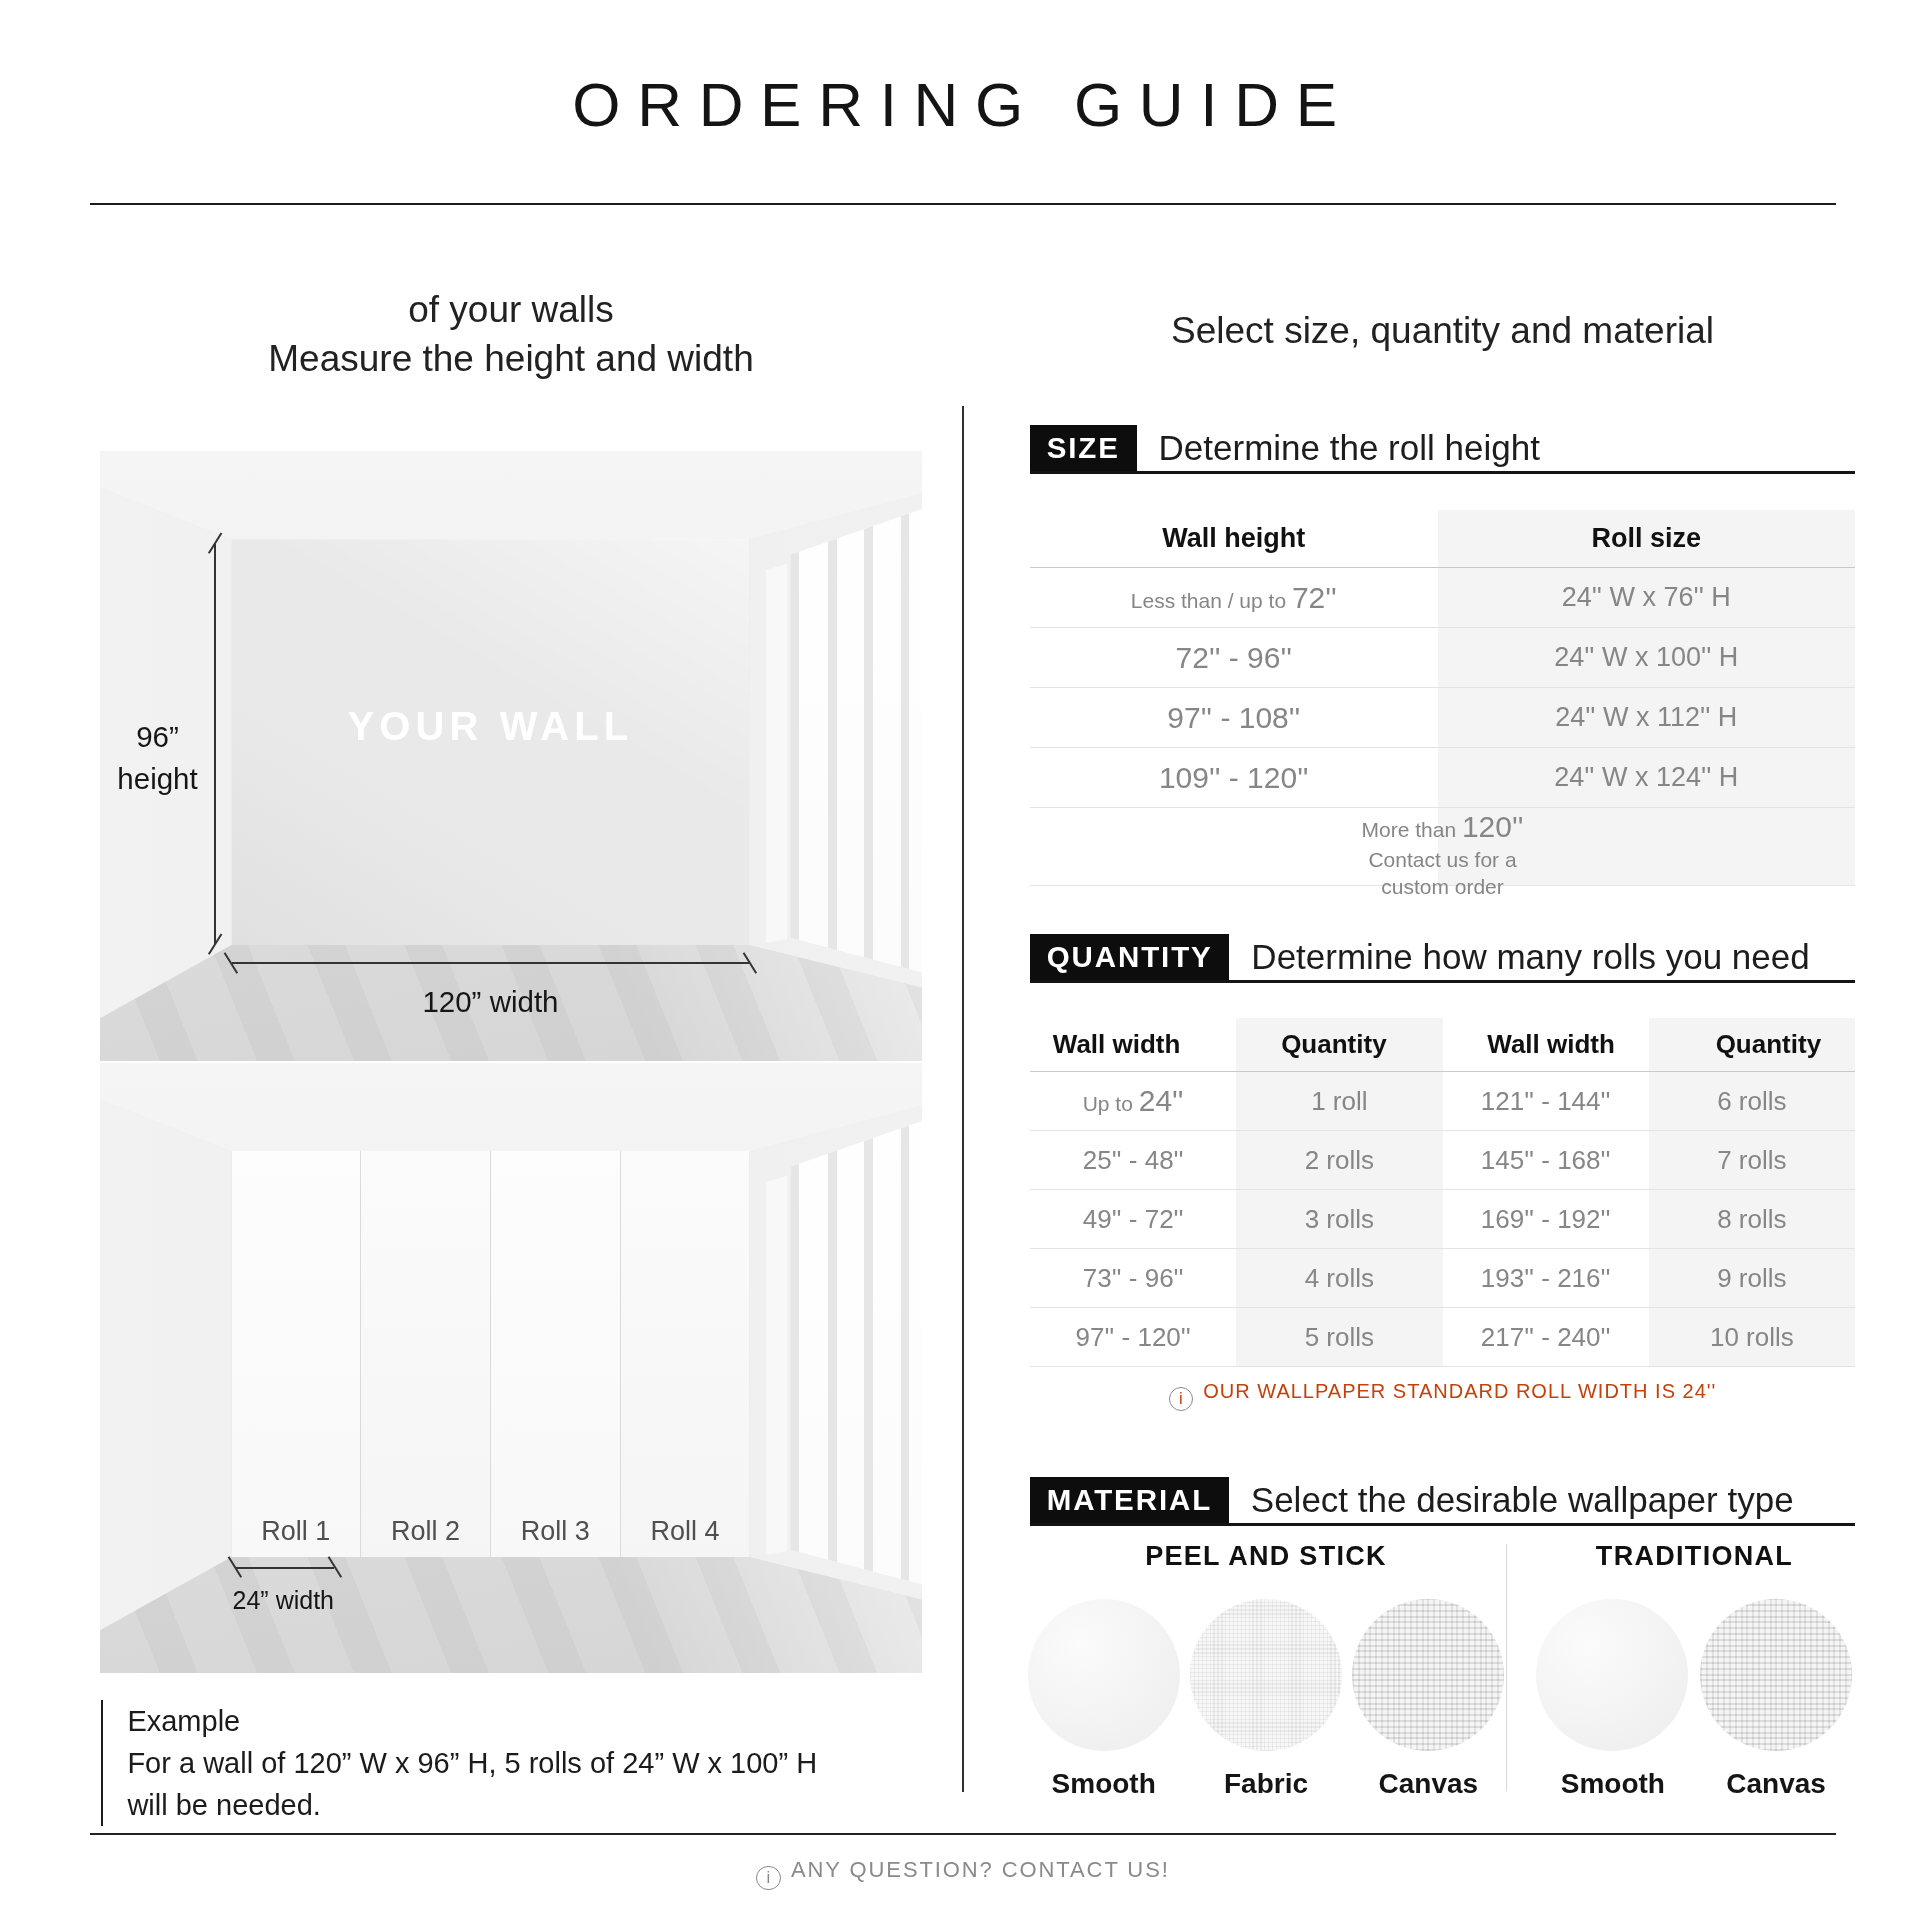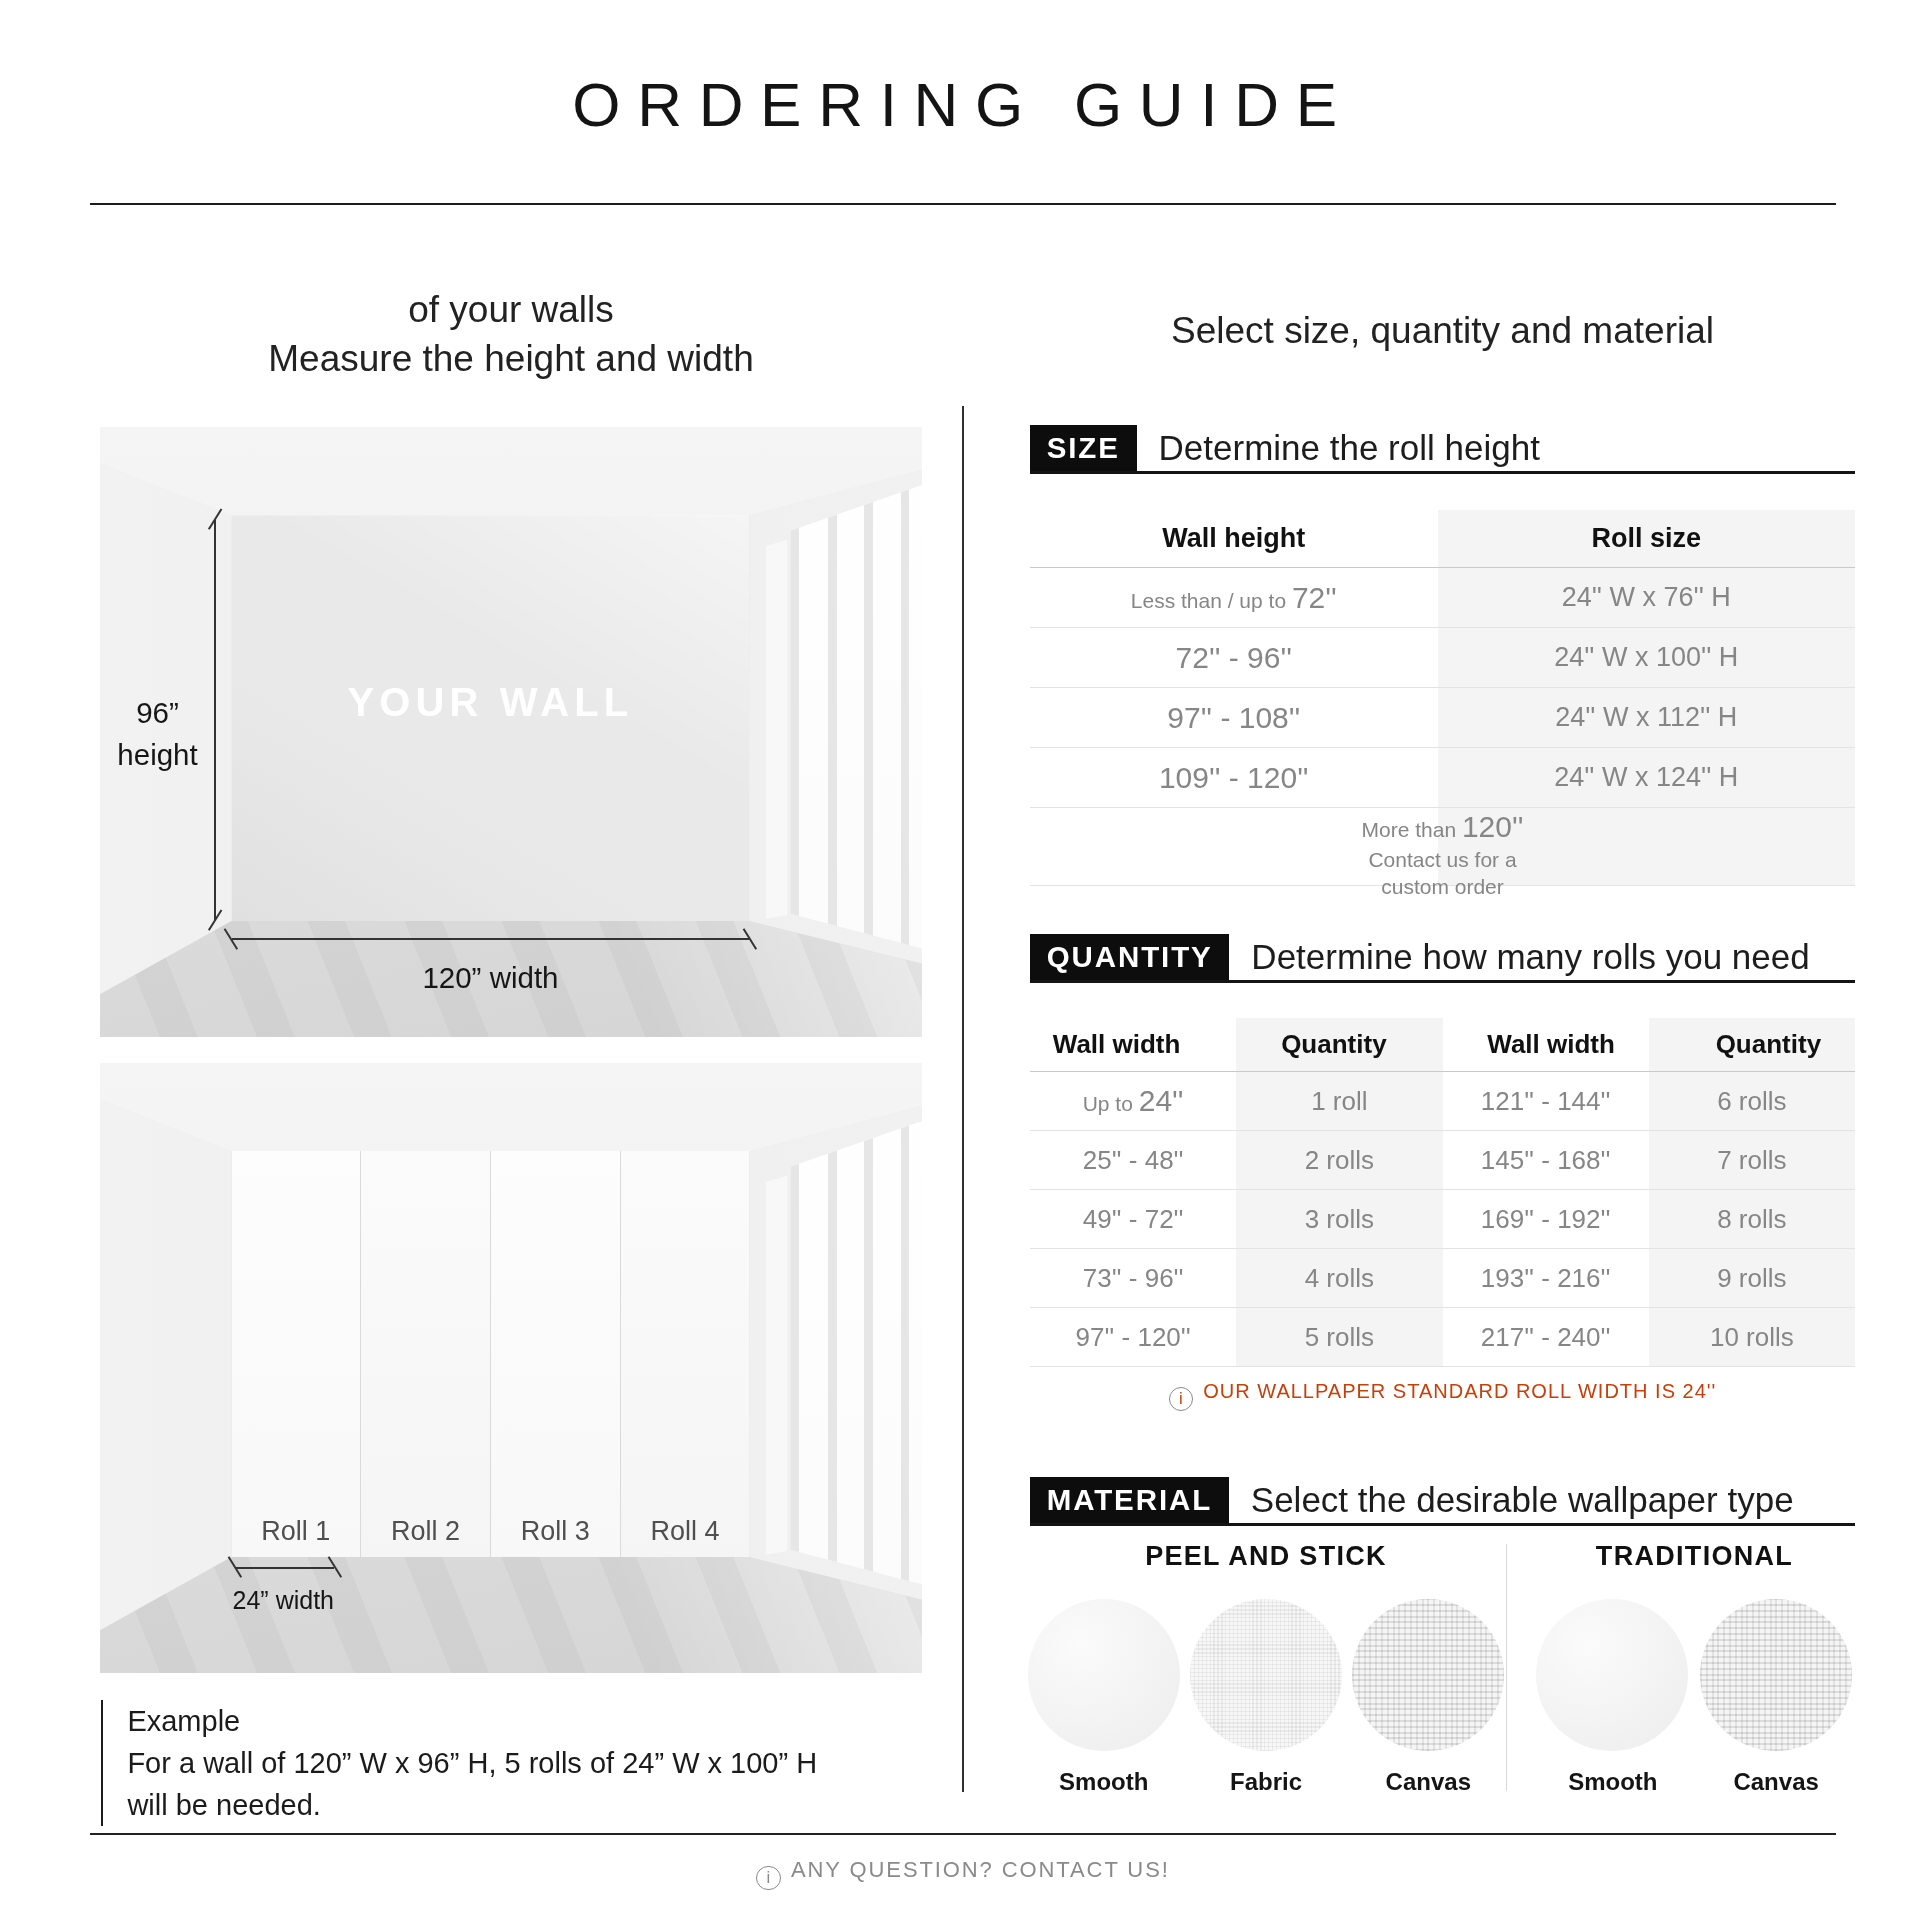--- a/index.html
+++ b/index.html
@@ -13,21 +13,21 @@
 
   
   .col-heading { font-size:37px; line-height:1.32; color:#222; text-align:center; font-weight:400; }
   .left-heading { position:absolute; top:286px; left:100px; width:822px; }
   .right-heading { position:absolute; top:307px; left:1030px; width:825px; }
 
   .divider-v { position:absolute; left:962px; top:406px; width:1.9px; height:1386px; background:#2f2f2f; }
 
   
   .room { position:absolute; left:100px; width:822px; height:610px; background:#e9e9e9; overflow:hidden; }
-  #room1 { top:427px; } #room2 { top:1063px; }
+  #room1 { top:451px; } #room2 { top:1063px; }
   .ceiling { position:absolute; inset:0; background:linear-gradient(180deg,#f5f5f5,#ebebeb);
     clip-path:polygon(0 0,100% 0,100% 7%,79% 14.5%,16% 14.5%,0 6%); }
   .leftwall { position:absolute; inset:0; background:linear-gradient(90deg,#f2f2f2,#e9e9e9);
     clip-path:polygon(0 6%,16% 14.5%,16% 81%,0 93%); }
   .rightwall { position:absolute; inset:0; background:linear-gradient(90deg,#ececec,#f1f1f1);
     clip-path:polygon(79% 14.5%,100% 7%,100% 88%,79% 81%); }
   .glasswrap { position:absolute; inset:0; clip-path:polygon(84% 17%,100% 9.5%,100% 85.5%,84% 79.8%);
     background:linear-gradient(180deg,#ffffff,#fbfbfb); }
   .mullion { position:absolute; top:0; bottom:0; width:8.3px; background:#e6e6e6; }
   .m1{left:84%;} .m2{left:88.6%;} .m3{left:93%;} .m4{left:97.4%;}
@@ -122,21 +122,21 @@
   .swatch-row { display:flex; justify-content:center; gap:10.3px; margin-top:27px; }
   .swatch { width:153px; text-align:center; }
   .circle { width:152px; height:152px; border-radius:50%; }
   .tex-smooth { background:radial-gradient(circle at 35% 30%, #fbfbfb 0%, #f3f3f3 55%, #ececec 100%); }
   .tex-fabric { background-color:#f7f7f7; background-image:
       repeating-linear-gradient(0deg, rgba(0,0,0,0.05) 0 1.3px, transparent 1.3px 3.9px),
       repeating-linear-gradient(90deg, rgba(0,0,0,0.05) 0 1.3px, transparent 1.3px 3.9px); }
   .tex-canvas { background-color:#f5f5f5; background-image:
       repeating-linear-gradient(0deg, rgba(0,0,0,0.10) 0 1.9px, transparent 1.9px 5.8px),
       repeating-linear-gradient(90deg, rgba(0,0,0,0.08) 0 1.9px, transparent 1.9px 5.8px); }
-  .swatch-label { margin-top:16.7px; font-size:24px; font-weight:700; color:#151515; }
+  .swatch-label { margin-top:16.7px; font-size:28px; font-weight:700; color:#151515; }
   .mat-divider { position:absolute; left:476px; top:3.2px; width:1.3px; height:247px; background:#d9d9d9; }
 
   
   .footer-rule { position:absolute; left:90px; top:1833px; width:1746px; height:1.9px; background:#222; }
   .footer { position:absolute; left:0; top:1857px; width:100%; text-align:center;
     font-size:22px; color:#8a8a8a; letter-spacing:1.9px; }
 </style>
 </head>
 <body>
 

